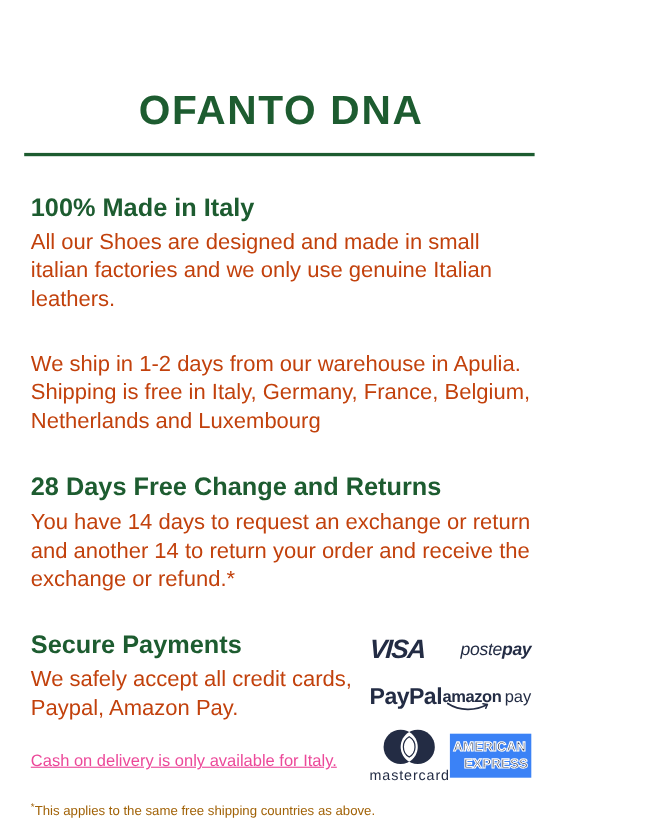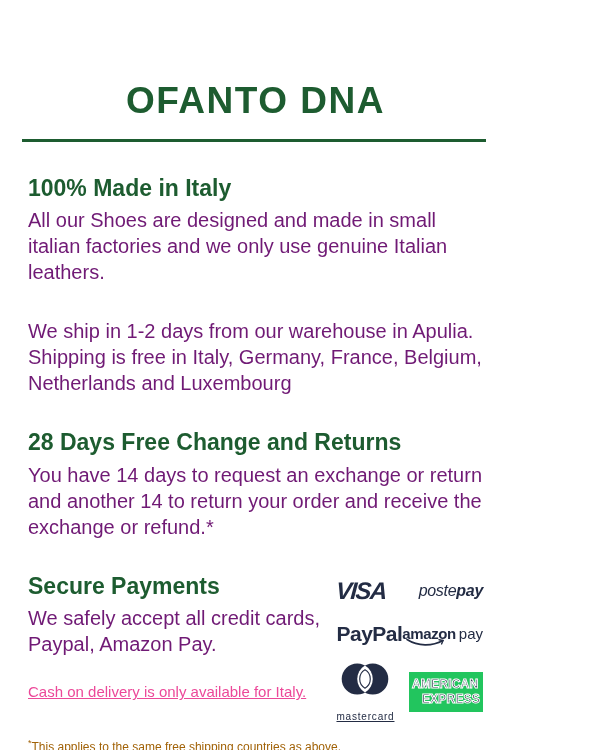--- a/index.html
+++ b/index.html
@@ -34,21 +34,21 @@
     margin: 0;
     color: #1d5c30;
     font-size: 23px;
     font-weight: 700;
     line-height: 1.15;
   }
   .section p {
     margin: 6px 0 0;
     font-size: 20px;
     line-height: 26px;
-    color: #701a75;
+    color: #c2410c;
     max-width: 512px;
   }
   
   .payments-row { display: flex; margin-top: 33px; }
   .pay-left { width: 402px; }
   .pay-left p { max-width: 345px; }
   .cash-note {
     margin-top: 26px;
     font-size: 15px;
     color: #ec4899;
@@ -80,25 +80,25 @@
     font-size: 21px; font-weight: 700; 
     letter-spacing: -0.5px;
   }
   .amazonpay { display: flex; align-items: baseline; font-size: 15px; }
   .amazon-word-wrap { position: relative; display: inline-block; }
   .amazon-word { font-weight: 700; letter-spacing: -0.4px; }
   .smile { position: absolute; left: 4px; bottom: -5px; width: 42px; height: 9px; }
   .amazon-pay-word { font-weight: 400; margin-left: 3px; }
   .mastercard { display: flex; flex-direction: column; align-items: center; }
   .mc-label {
-    font-size: 10px; letter-spacing: 0.8px; color: #232c44; margin-top: 15px; text-decoration: underline;
+    font-size: 13px; letter-spacing: 0.8px; color: #232c44; margin-top: 1px;
   }
   .amex-box {
     width: 74px; height: 40px;
-    background: #22c55e;
+    background: #3b82f6;
     box-sizing: border-box;
     padding: 4px 3px;
     display: flex;
     flex-direction: column;
     justify-content: center;
   }
   .amex-line {
     font-size: 12px;
     font-weight: 700;
     letter-spacing: 0.2px;

